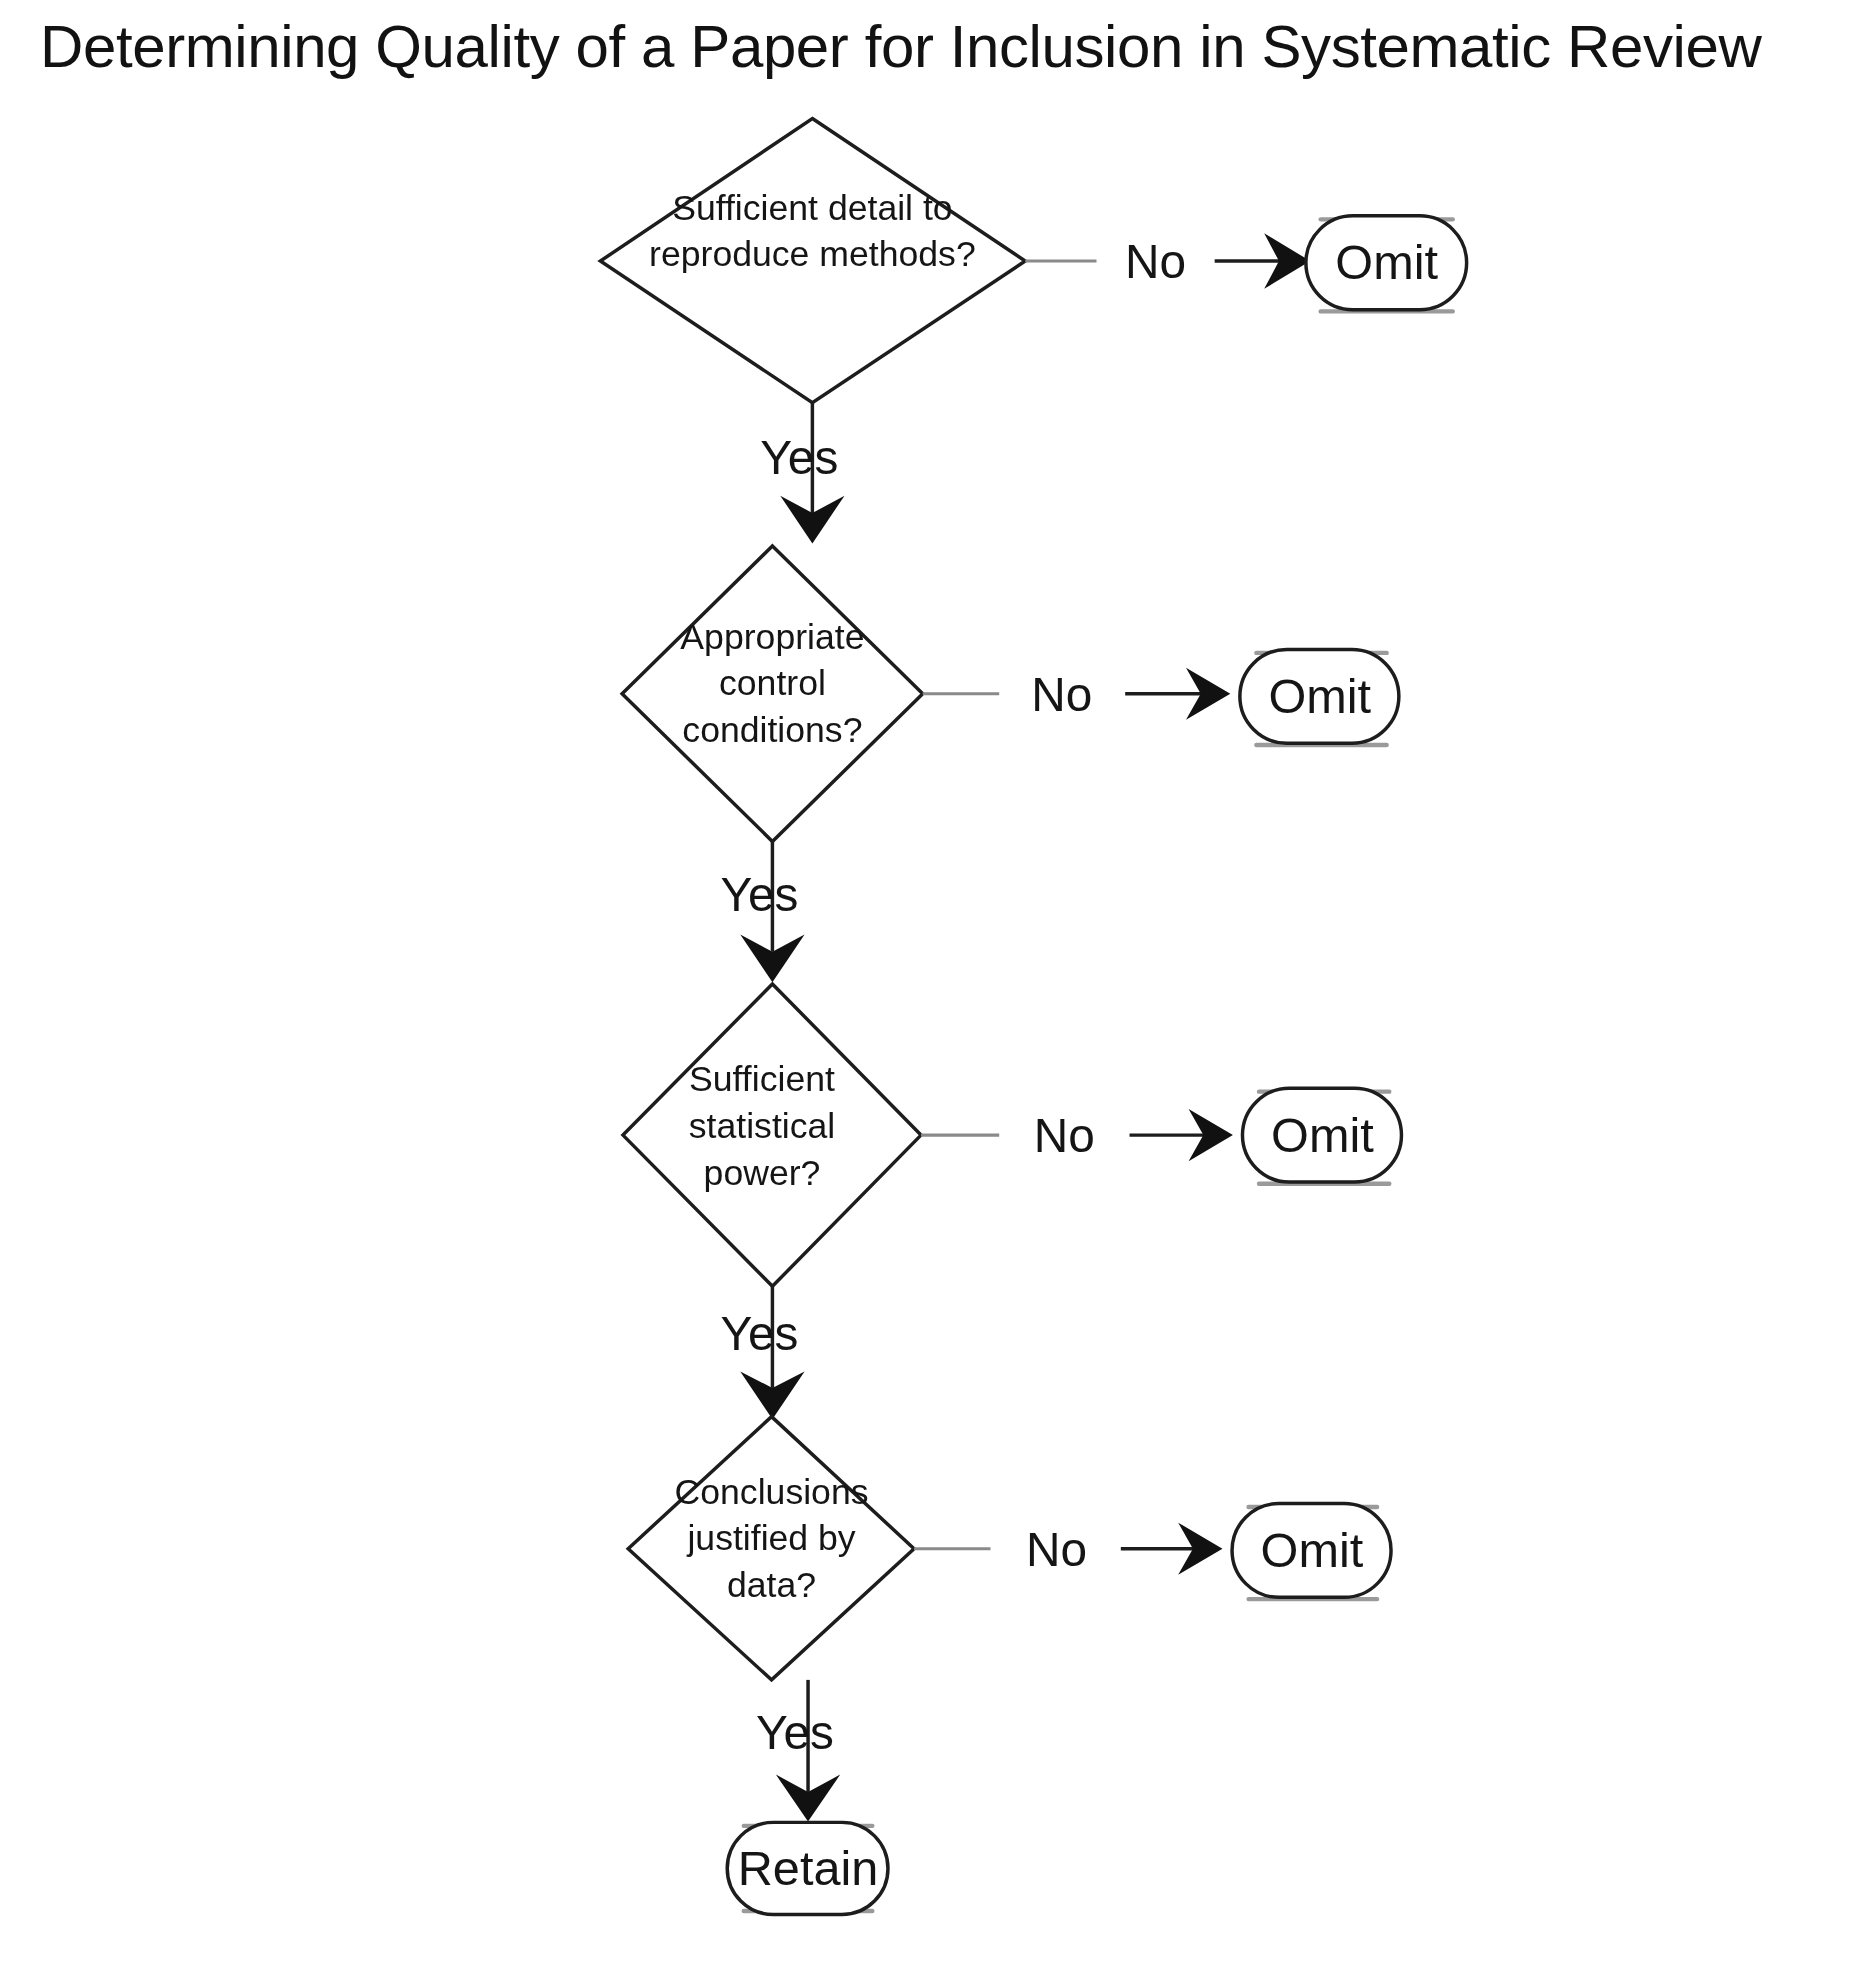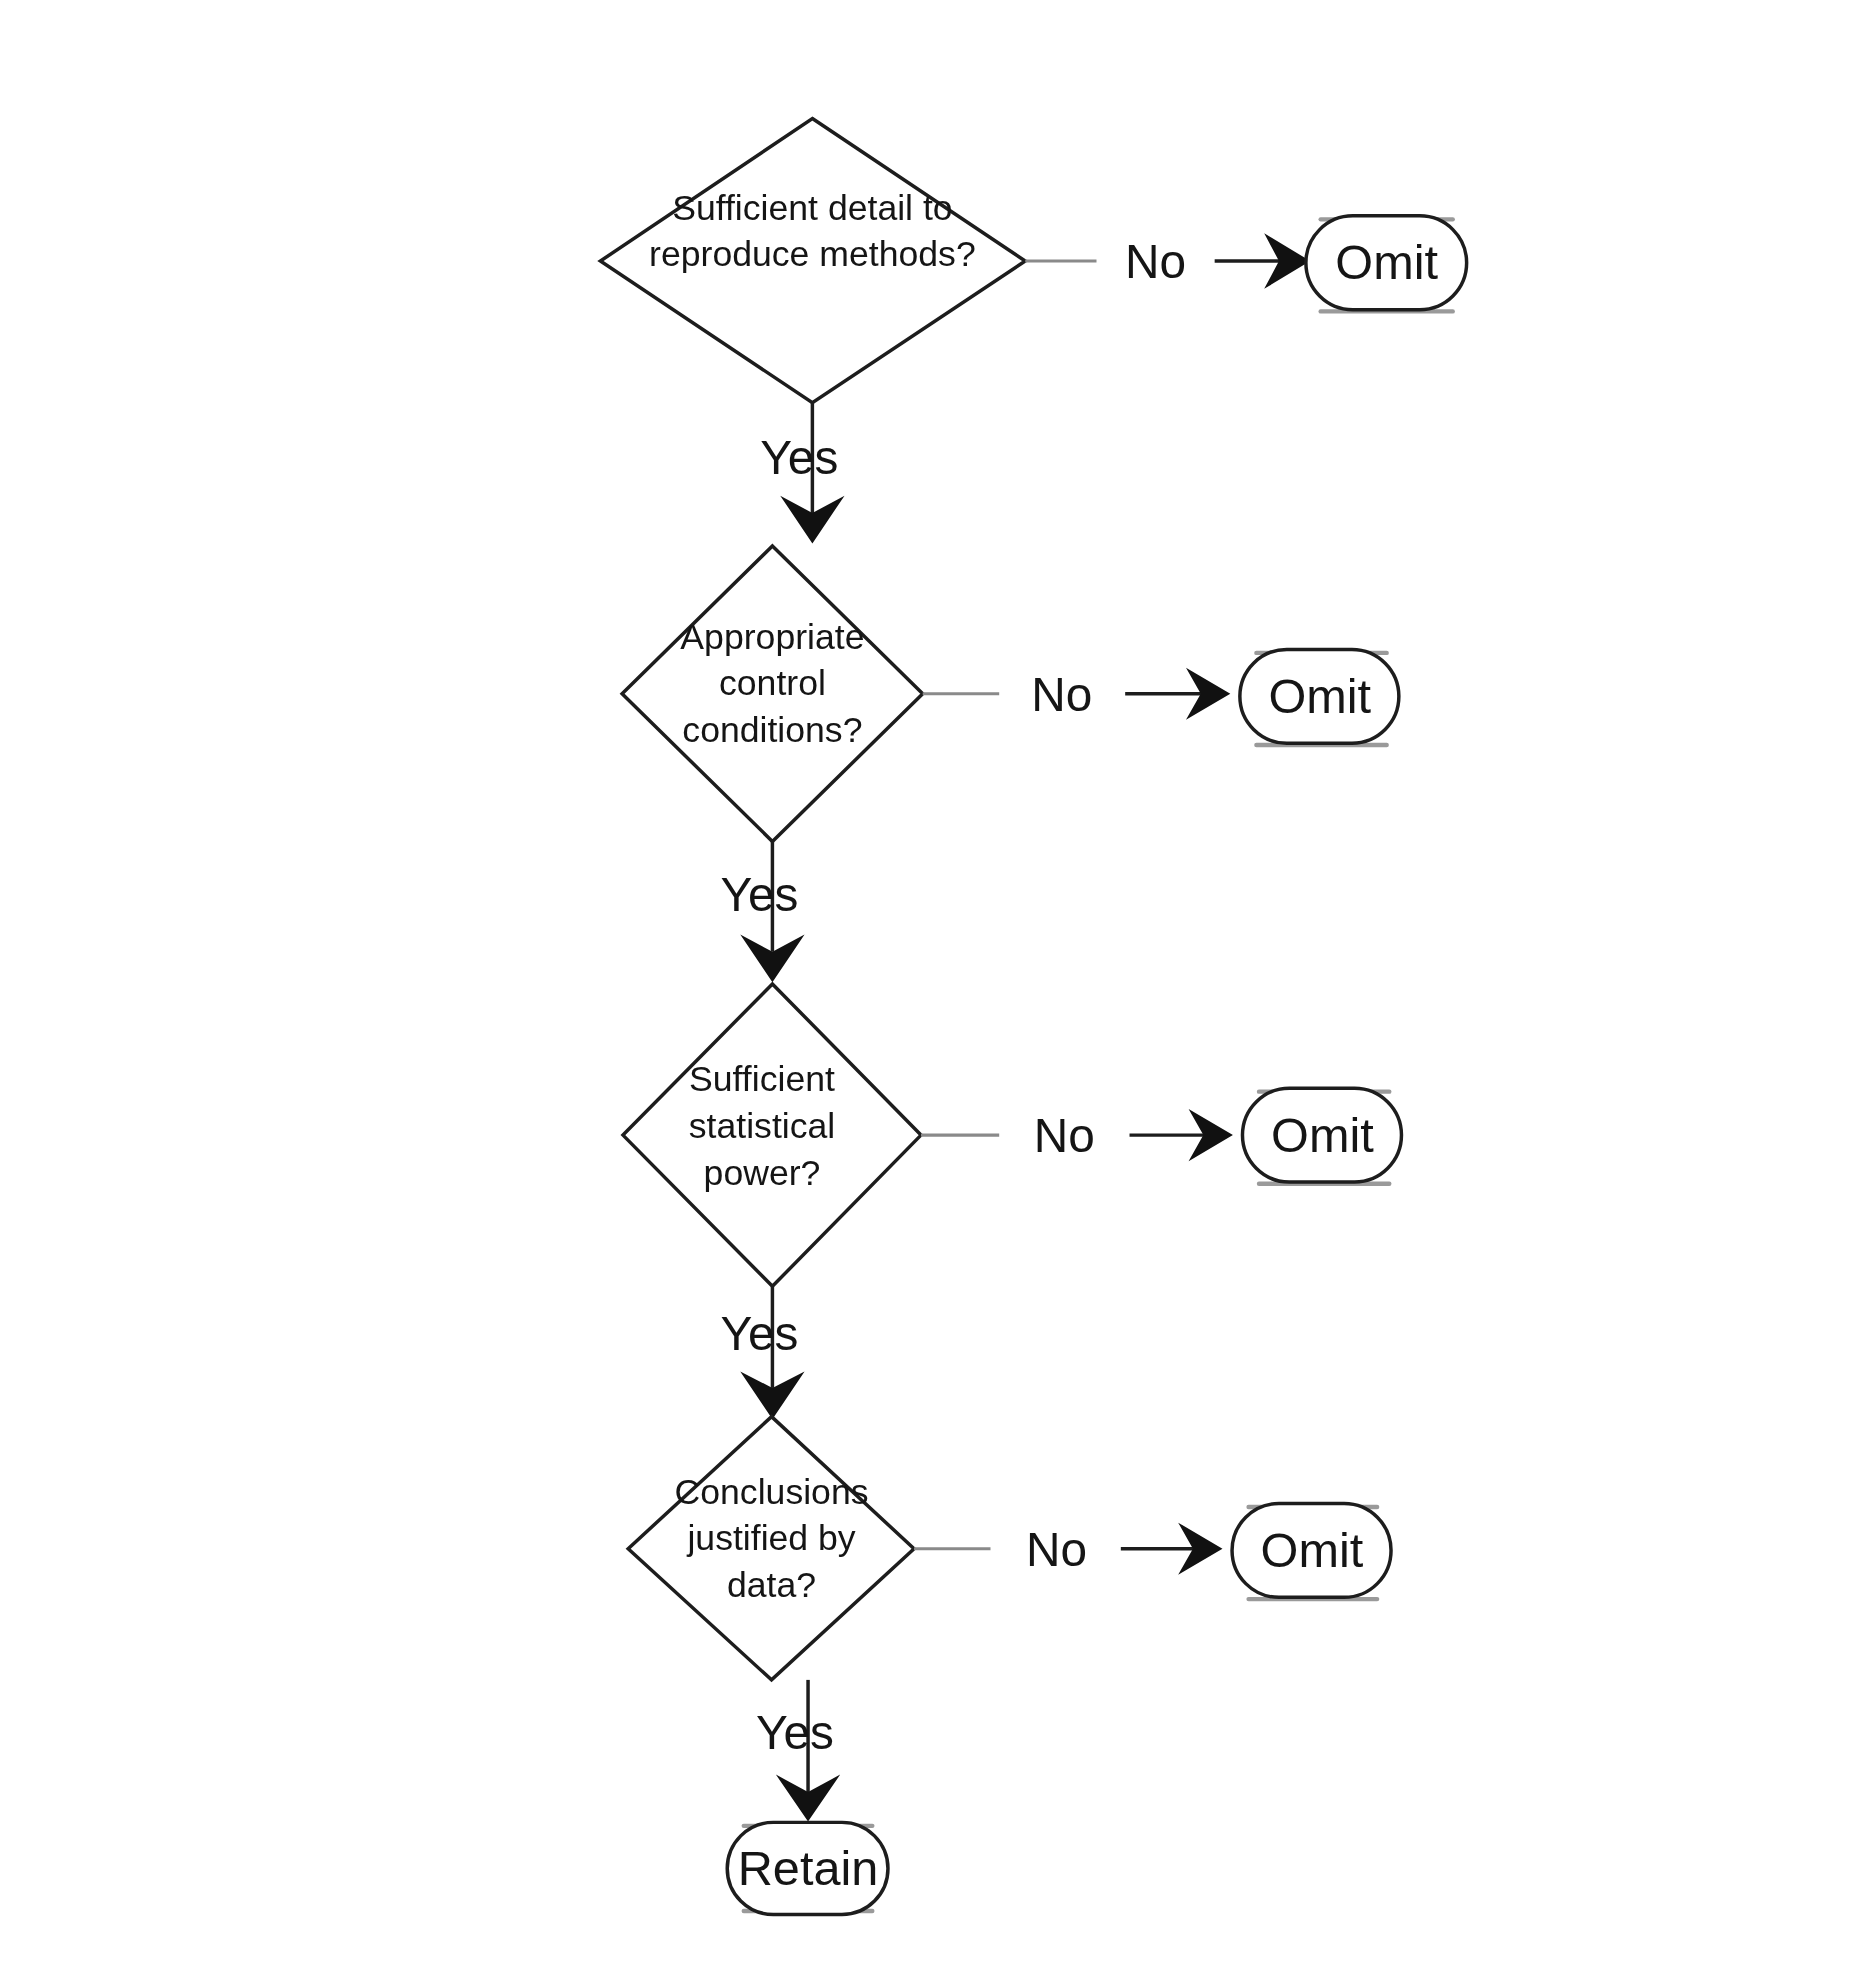--- a/index.html
+++ b/index.html
@@ -79,20 +79,21 @@
   }
   .terminal-text {
     font-size: 56px;
   }
 </style>
 </head>
 <body>
 
 <div id="page">
 
+  <div id="chart-title">Determining Quality of a Paper for Inclusion in Systematic Review</div>
 
   <svg id="flow" viewBox="0 0 2158 2263">
 
     <g>
       <polygon class="shape-line" points="935,136 1180,300 935,463 691,300"></polygon>
       <text class="diamond-text" x="935" y="253" text-anchor="middle">Sufficient detail to</text>
       <text class="diamond-text" x="935" y="306" text-anchor="middle">reproduce methods?</text>
     </g>
 
     <line class="connector-thin" x1="1180" y1="300" x2="1262" y2="300"></line>

